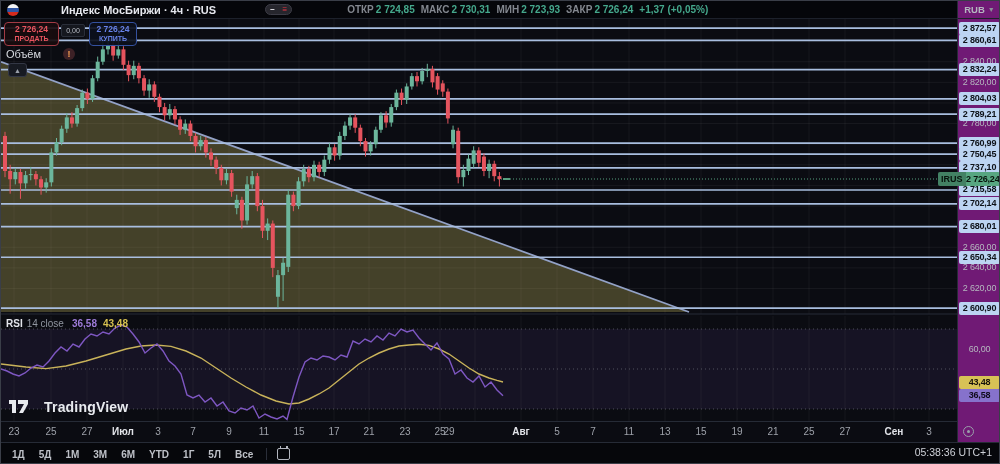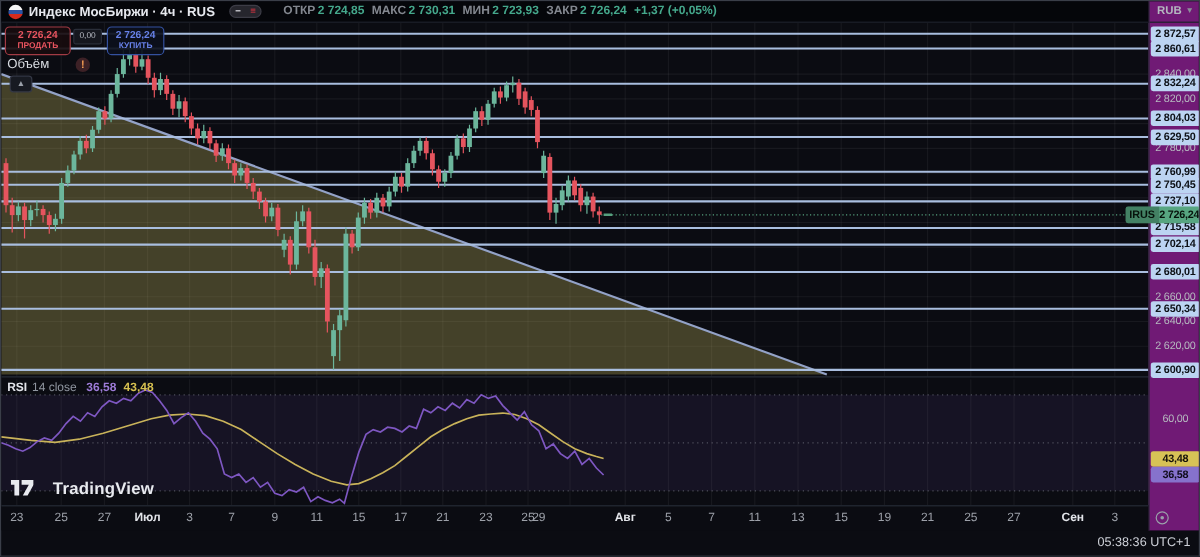--- a/index.html
+++ b/index.html
@@ -2,21 +2,21 @@
 <html><head>
 <meta charset="utf-8">
 <style>
   html,body{margin:0;padding:0;background:#000;}
   .app{position:relative;width:1000px;height:464px;background:#0b0c12;overflow:hidden;
        font-family:"Liberation Sans",sans-serif;border:1px solid #3a3e48;box-sizing:border-box;
        -webkit-font-smoothing:antialiased;}
   svg#chart{position:absolute;left:0;top:0;pointer-events:none;}
   
   .topbar{position:absolute;left:0;top:0;width:956px;height:18px;background:#05060a;
-          display:flex;align-items:center;z-index:6;border-bottom:1px solid #1d212b;box-sizing:border-box;}
+          display:flex;align-items:center;z-index:6;border-bottom:1px solid #1d212b;box-sizing:border-box;gap:37px;}
   .flag{width:12px;height:12px;border-radius:50%;margin:0 5px 0 6px;flex:none;
         background:linear-gradient(#f5f5f5 33%,#2f55a4 33%,#2f55a4 66%,#d52b1e 66%);}
   .sym-title{color:#e6e8ee;font-size:11px;font-weight:bold;white-space:nowrap;}
   .pill{margin-left:12px;width:27px;height:11px;border-radius:6px;background:#26262d;border:1px solid #3c3c46;
         display:flex;align-items:center;justify-content:space-between;padding:0 4px;box-sizing:border-box;}
   .pill .mn{color:#e8e8ee;font-size:8px;font-weight:bold;line-height:9px;}
   .pill .eq{color:#f23645;font-size:8px;font-weight:bold;line-height:9px;}
   .ohlc{display:flex;align-items:center;margin-left:12px;white-space:nowrap;}
   .ohlc .lb{color:#83878f;font-size:10px;font-weight:bold;margin-left:6px;}
   .ohlc .vl{color:#45a88c;font-size:10px;font-weight:bold;margin-left:2px;}
@@ -426,21 +426,21 @@
   <div class="plabel plain" style="top: 54.2216px;">2 840,00</div>
       <div class="plabel plain" style="top: 74.8402px;">2 820,00</div>
       <div class="plabel plain" style="top: 116.077px;">2 780,00</div>
       <div class="plabel plain" style="top: 239.789px;">2 660,00</div>
       <div class="plabel plain" style="top: 260.407px;">2 640,00</div>
       <div class="plabel plain" style="top: 281.026px;">2 620,00</div>
       <div class="plabel blue" style="top: 20.6443px;">2 872,57</div>
       <div class="plabel blue" style="top: 32.9742px;">2 860,61</div>
       <div class="plabel blue" style="top: 62.2216px;">2 832,24</div>
       <div class="plabel blue" style="top: 91.3041px;">2 804,03</div>
-      <div class="plabel blue" style="top: 106.582px;">2 629,50</div>
+      <div class="plabel blue" style="top: 106.582px;">2 789,21</div>
       <div class="plabel blue" style="top: 135.675px;">2 760,99</div>
       <div class="plabel blue" style="top: 146.541px;">2 750,45</div>
       <div class="plabel blue" style="top: 160.304px;">2 737,10</div>
       <div class="plabel blue" style="top: 182.49px;">2 715,58</div>
       <div class="plabel blue" style="top: 196.345px;">2 702,14</div>
       <div class="plabel blue" style="top: 219.16px;">2 680,01</div>
       <div class="plabel blue" style="top: 249.747px;">2 650,34</div>
       <div class="plabel blue" style="top: 300.716px;">2 600,90</div>
       <div class="irus" style="top: 171px;">
         <span class="tag">IRUS</span>
@@ -474,15 +474,28 @@
       <span class="tick" style="left: 700px;">15</span>
       <span class="tick" style="left: 736px;">19</span>
       <span class="tick" style="left: 772px;">21</span>
       <span class="tick" style="left: 808px;">25</span>
       <span class="tick" style="left: 844px;">27</span>
       <span class="tick major" style="left: 893px;">Сен</span>
       <span class="tick" style="left: 928px;">3</span>
     </div>
   <div class="rt-btn"></div>
 
+  <div class="toolbar" id="toolbar">
+      <span class="range-btn">1Д</span>
+      <span class="range-btn">5Д</span>
+      <span class="range-btn">1М</span>
+      <span class="range-btn">3М</span>
+      <span class="range-btn">6М</span>
+      <span class="range-btn">YTD</span>
+      <span class="range-btn">1Г</span>
+      <span class="range-btn">5Л</span>
+      <span class="range-btn">Все</span>
+      <span class="tb-div"></span>
+      <span class="cal"></span>
+    </div>
   <div class="clock">05:38:36 UTC+1</div>
 
 </div>
 
 </body></html>

